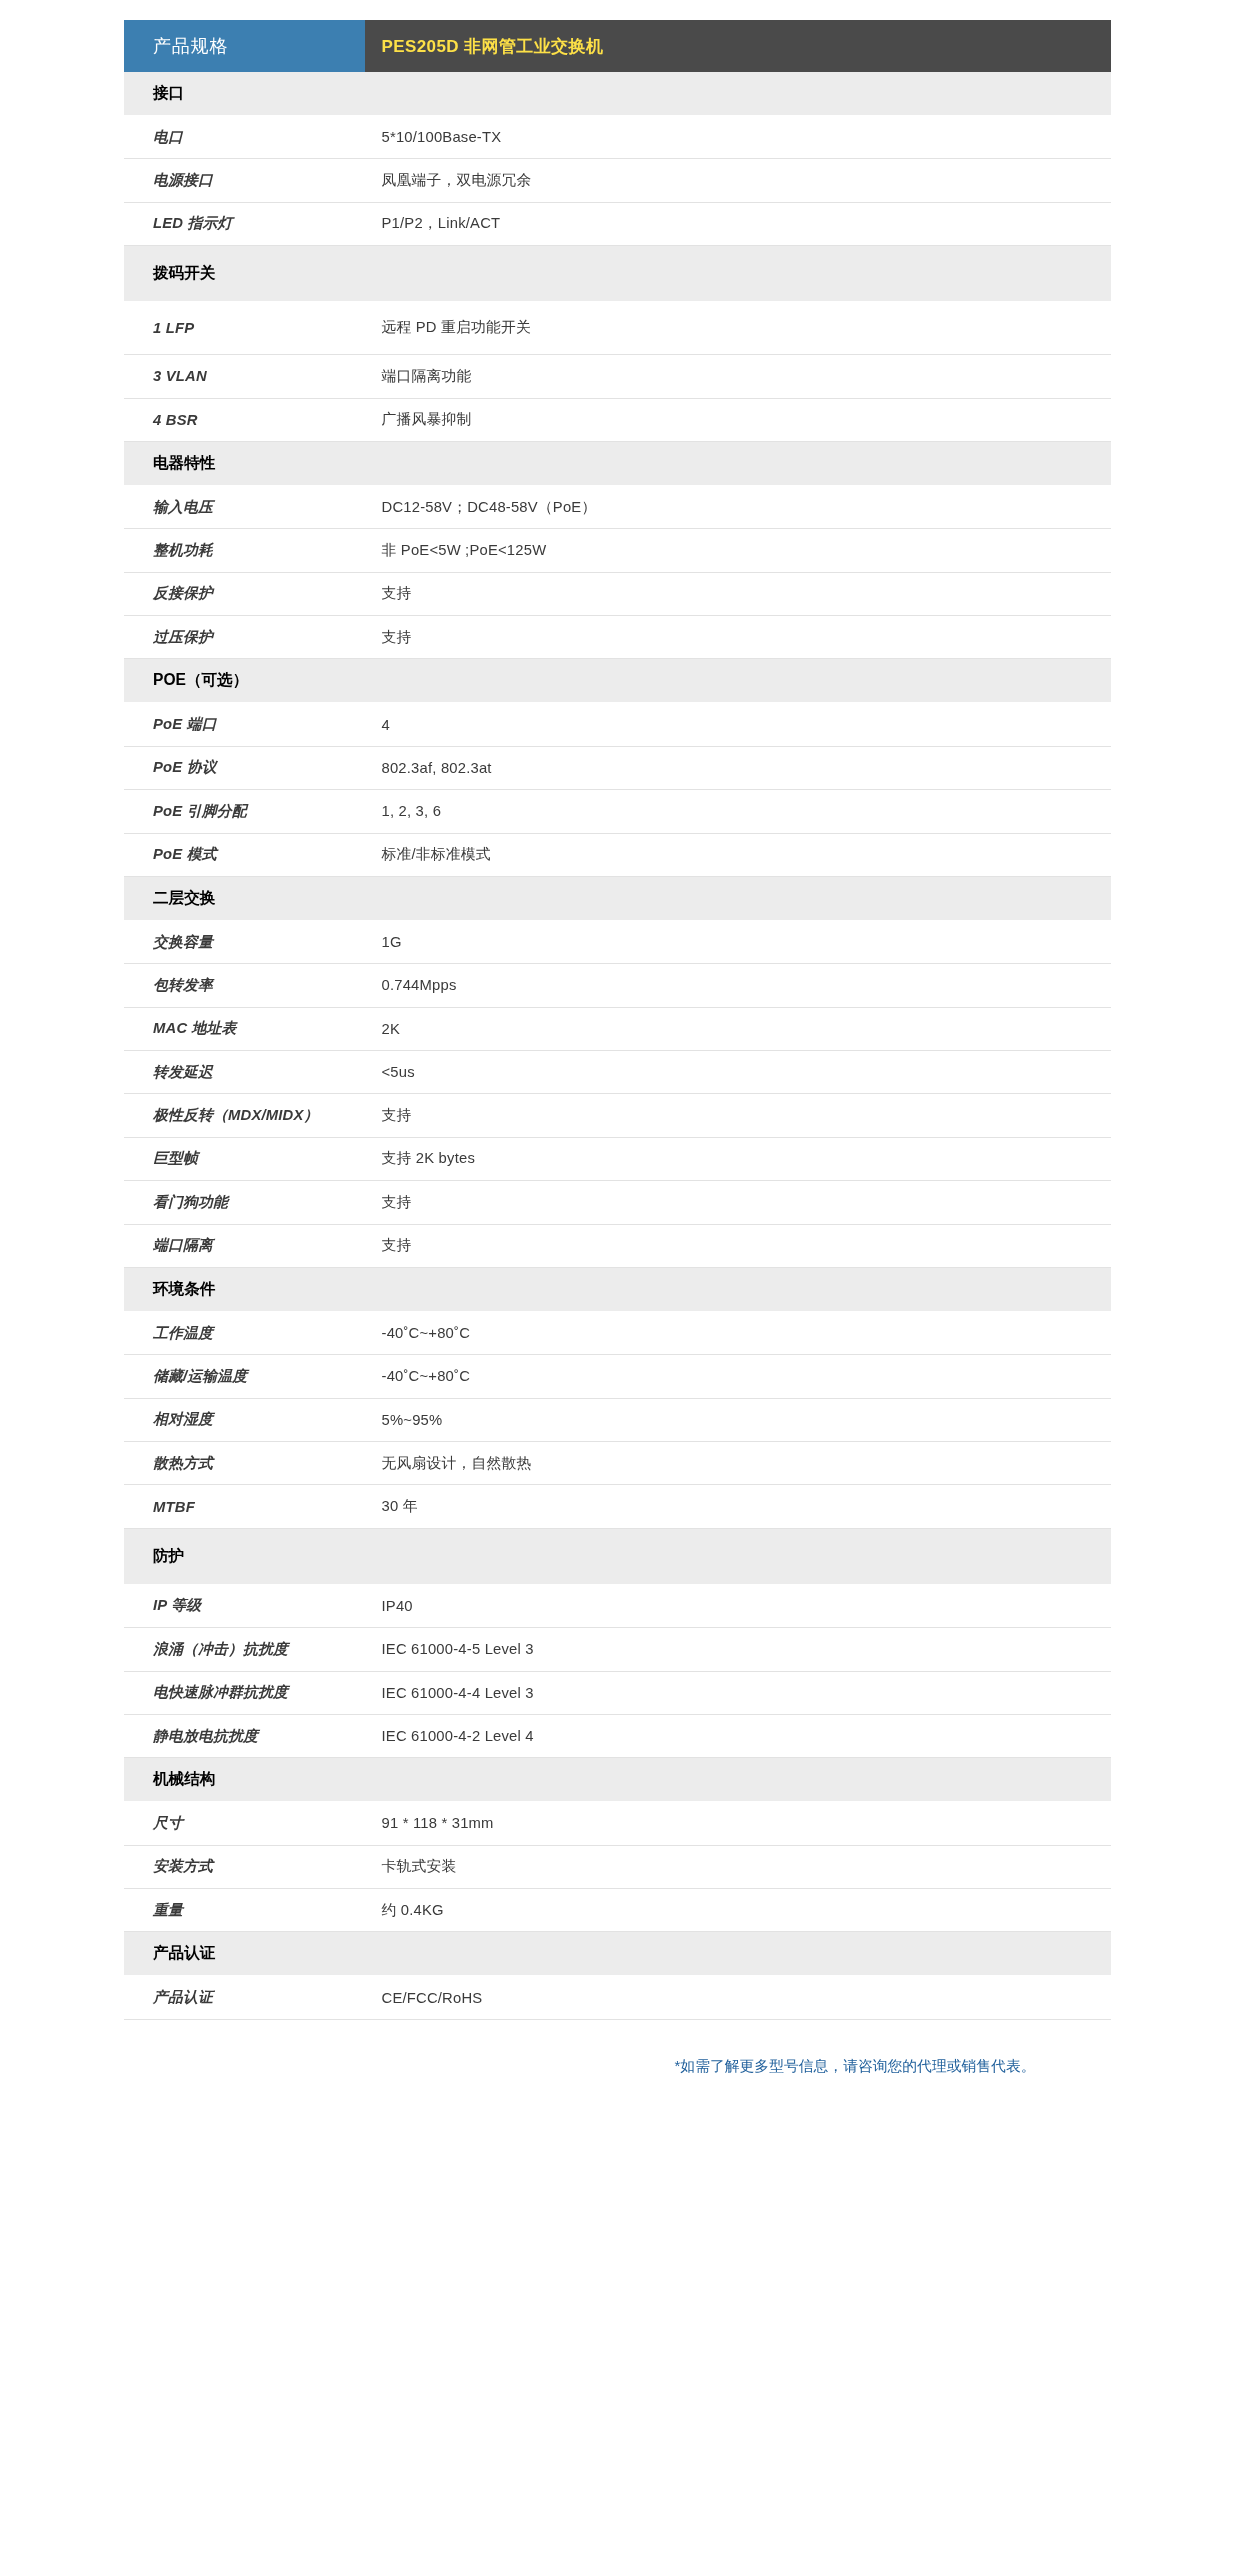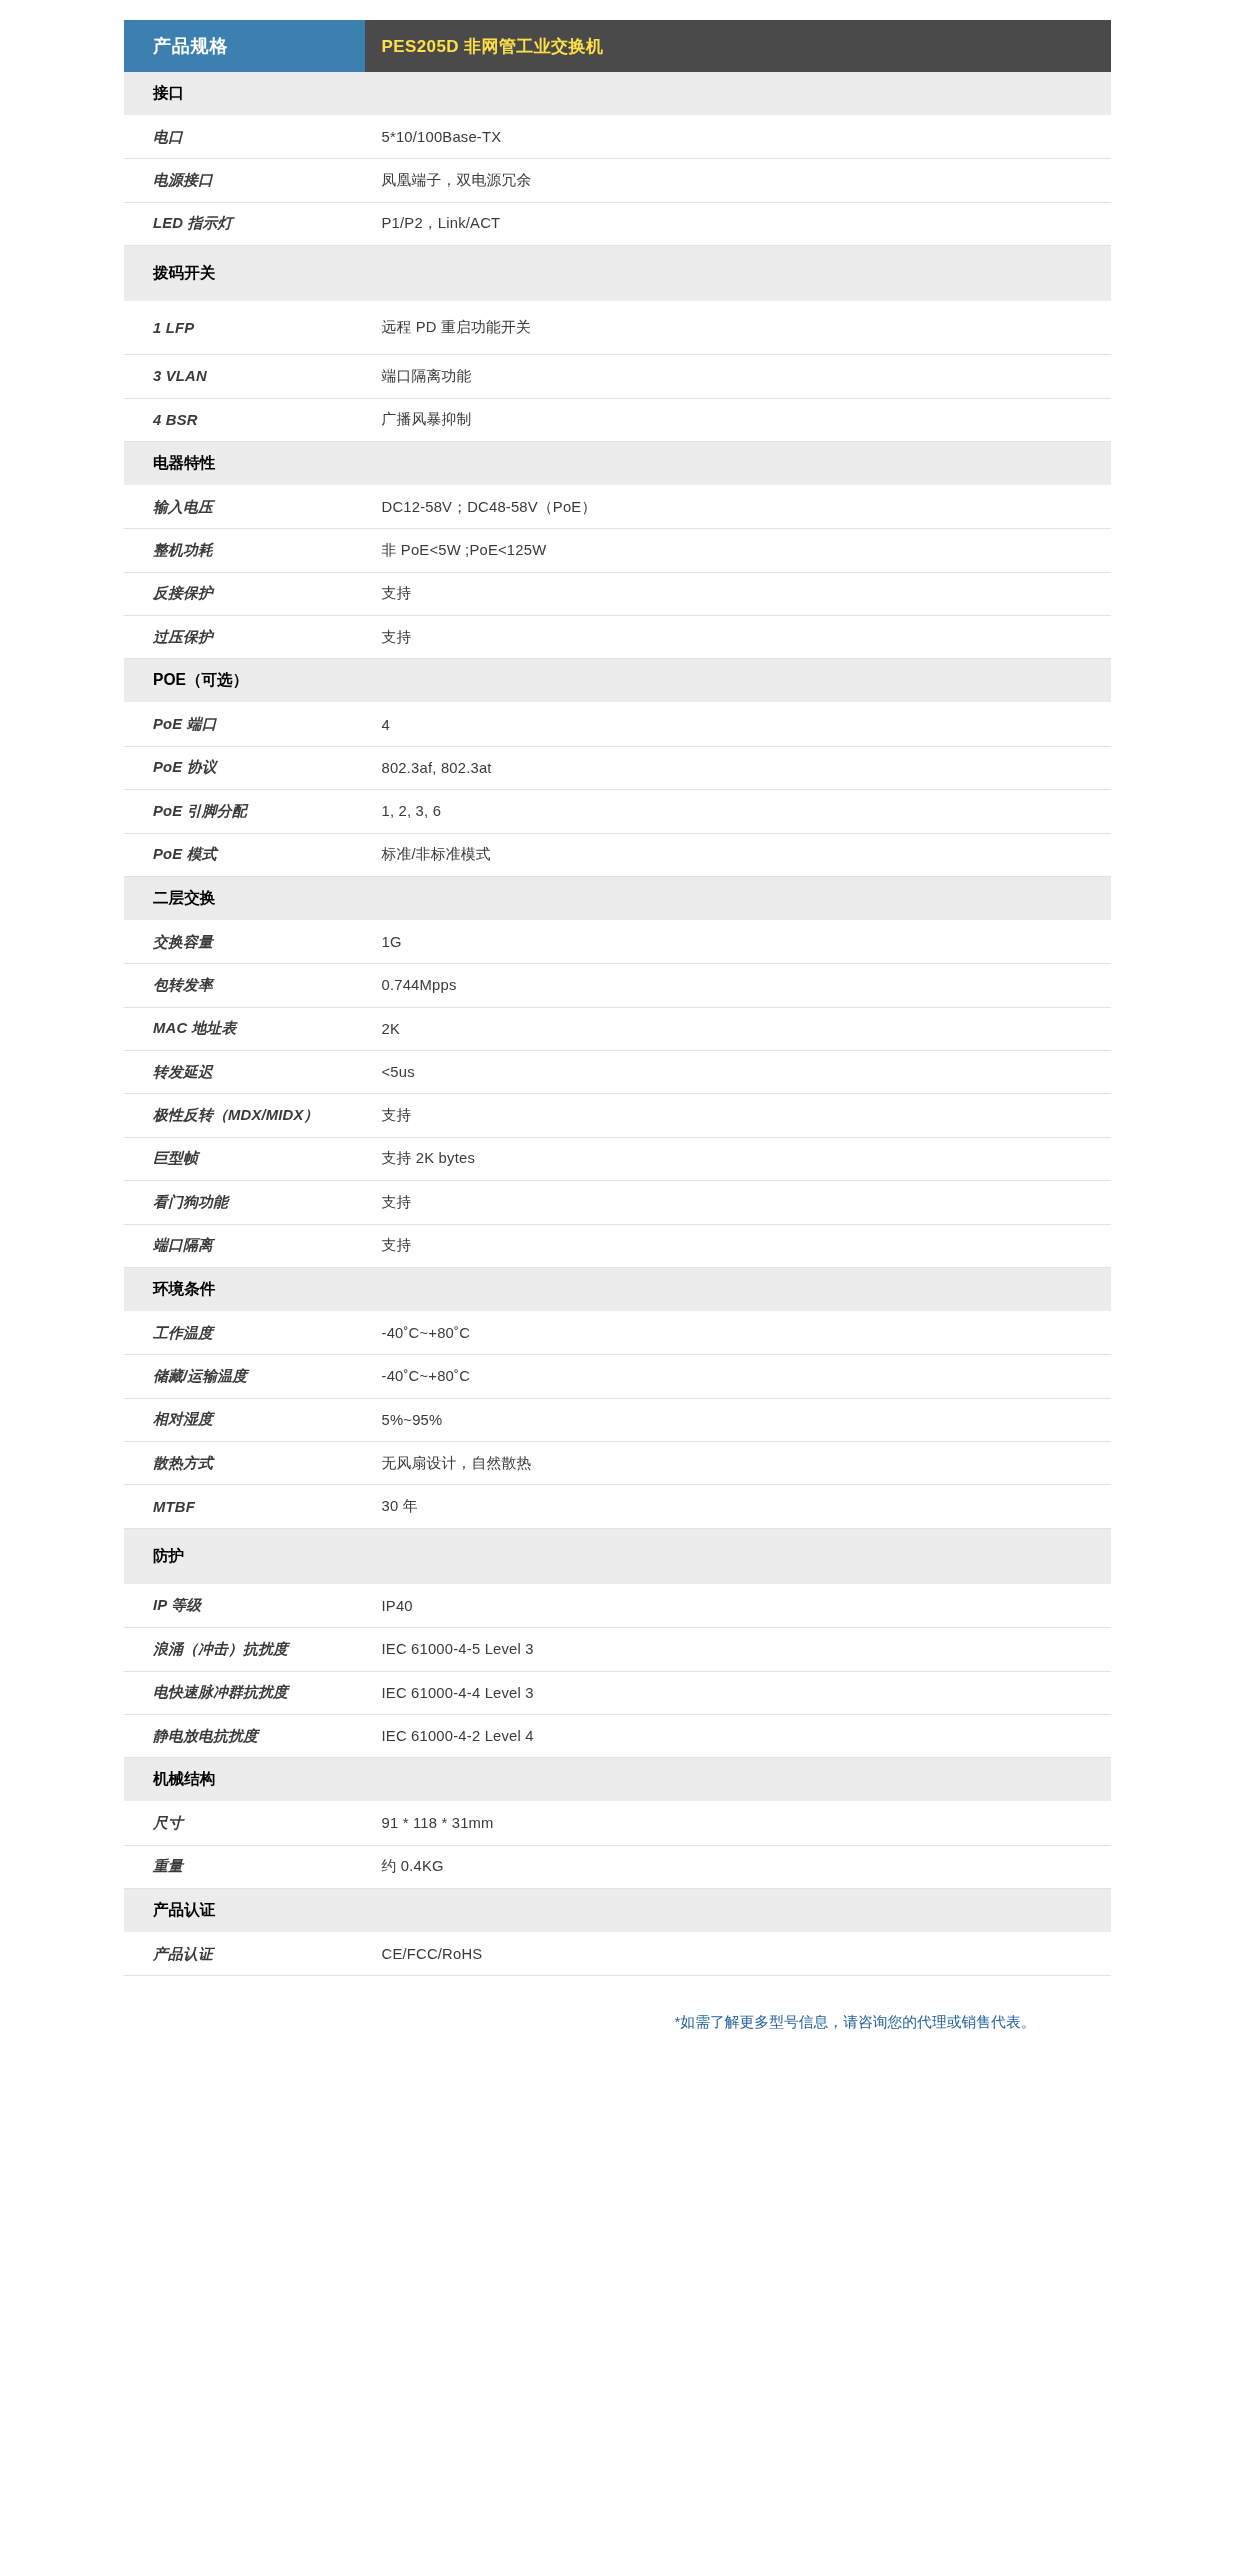--- a/index.html
+++ b/index.html
@@ -28,21 +28,21 @@
   }
   table.spec td {
     vertical-align: middle;
   }
   
   .hdr-left {
     width: 241px;
     background: #3c7fb1;
     color: #ffffff;
     font-size: 18px;
-    font-weight: bold;
+    font-weight: normal;
     letter-spacing: 0.8px;
     padding: 14px 0 14px 29.5px;
     box-sizing: border-box;
   }
   .hdr-right {
     background: #4a4a4a;
     color: #fde047;
     font-size: 17px;
     font-weight: bold;
     letter-spacing: 0.4px;
@@ -256,20 +256,24 @@
             <td class="val">IEC 61000-4-2  Level 4</td>
           </tr>
           <tr class="section">
             <td colspan="2">机械结构</td>
           </tr>
           <tr class="row">
             <td class="key">尺寸</td>
             <td class="val">91 * 118 * 31mm</td>
           </tr>
           <tr class="row">
+            <td class="key">安装方式</td>
+            <td class="val">卡轨式安装</td>
+          </tr>
+          <tr class="row">
             <td class="key">重量</td>
             <td class="val">约 0.4KG</td>
           </tr>
           <tr class="section">
             <td colspan="2">产品认证</td>
           </tr>
           <tr class="row">
             <td class="key">产品认证</td>
             <td class="val">CE/FCC/RoHS</td>
           </tr>

